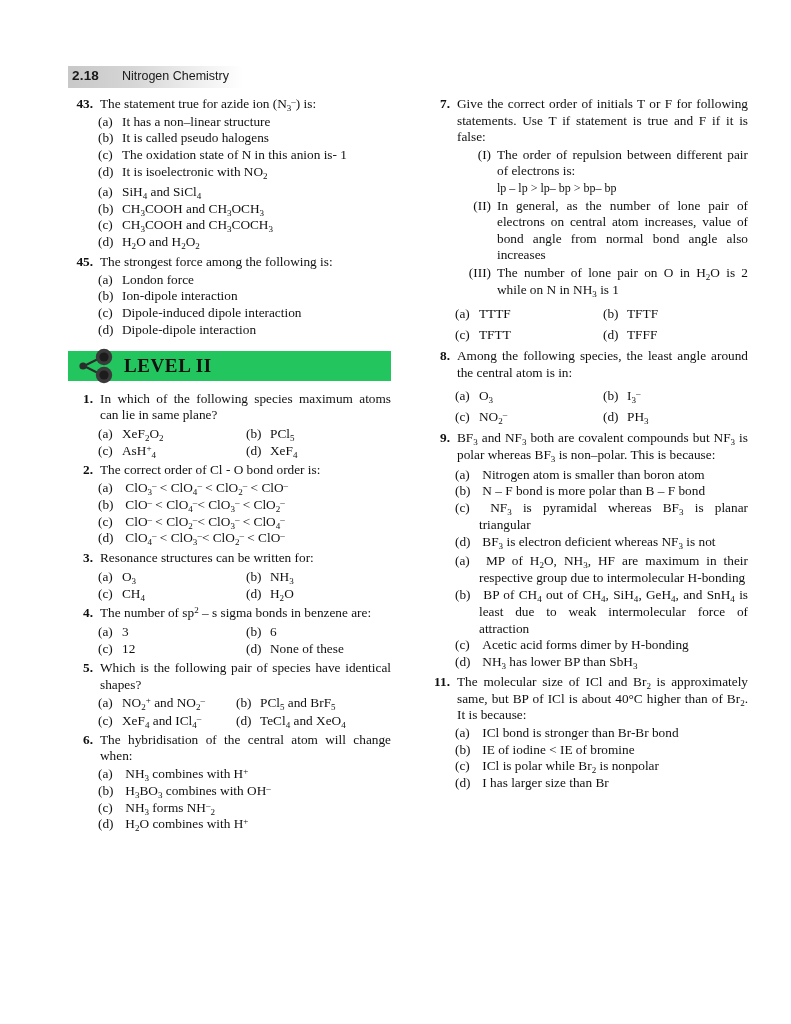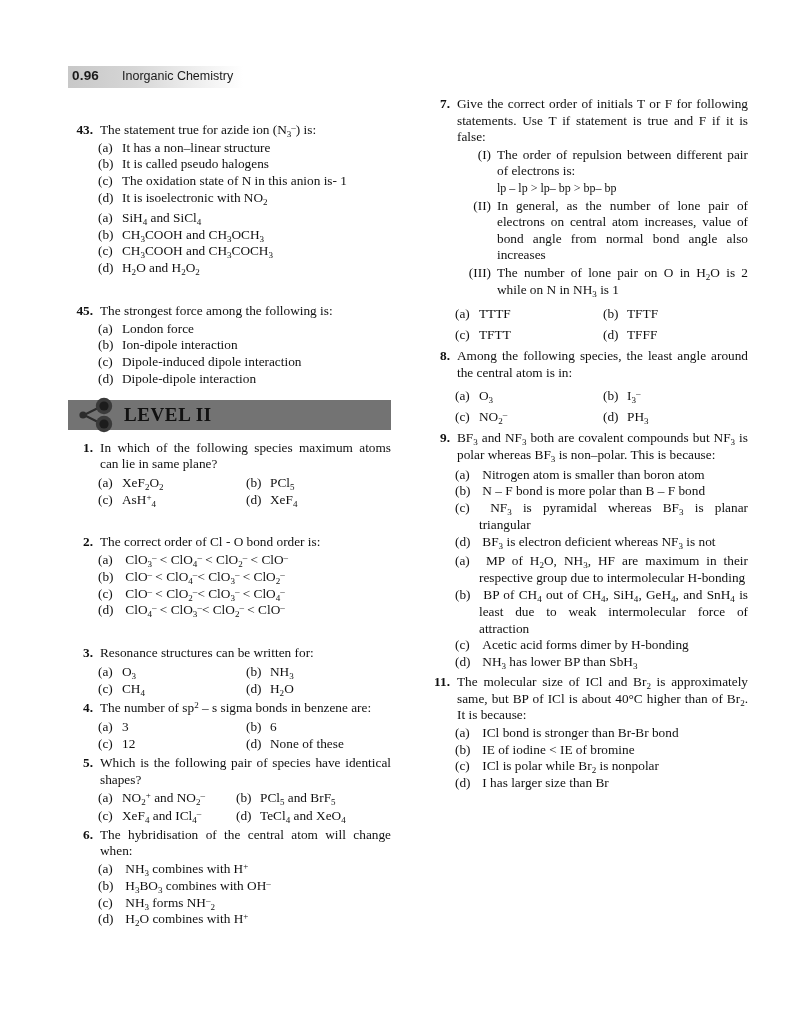--- a/index.html
+++ b/index.html
@@ -77,21 +77,21 @@
   }
   .q-num {
     position: absolute;
     left: 0;
     top: 0;
     width: 25px;
     text-align: right;
     font-weight: bold;
     font-size: 13.3px;
   }
-  .q-stem.nojust { text-align: left; margin-top: 26px; }
+  .q-stem.nojust { text-align: left; }
 
   
   .rom {
     position: relative;
     padding-left: 40px;
     font-size: 13.3px;
     line-height: 16.6px;
     margin-left: 32px;
     text-align: justify;
     margin-top: 1px;
@@ -147,21 +147,21 @@
   .grid-a .opt-cell:first-child { width: 148px; margin-left: 30px; }
   .grid-a .opt-cell:last-child  { width: 145px; }
   .grid-b .opt-cell:first-child { width: 138px; margin-left: 30px; }
   .grid-b .opt-cell:last-child  { width: 155px; }
 
   
   .level-bar {
     position: relative;
     height: 30px;
     margin: 12px 0 10px 0;
-    background: #737373;
+    background: #22c55e;
   }
   .level-icon {
     position: absolute;
     left: 8px;
     top: -4px;
     width: 42px;
     height: 38px;
   }
   .level-text {
     position: absolute;
@@ -177,22 +177,22 @@
   sub { font-size: 0.68em; vertical-align: -0.28em; line-height: 0; }
   sup { font-size: 0.68em; vertical-align: 0.46em; line-height: 0; }
 </style>
 </head>
 <body>
 
 <div class="page">
 
   <div class="runhead">
     <div class="runhead-folio-bg"></div>
-    <div class="runhead-folio">0.96</div>
-    <div class="runhead-title">Inorganic Chemistry</div>
+    <div class="runhead-folio">2.18</div>
+    <div class="runhead-title">Nitrogen Chemistry</div>
   </div>
 
   <div class="col col-left">
 
     <div class="q">
       <div class="q-stem nojust">
         <span class="q-num">43.</span>
         The statement true for azide ion (N<sub>3</sub><sup>–</sup>) is:
       </div>
       <div class="opts">

